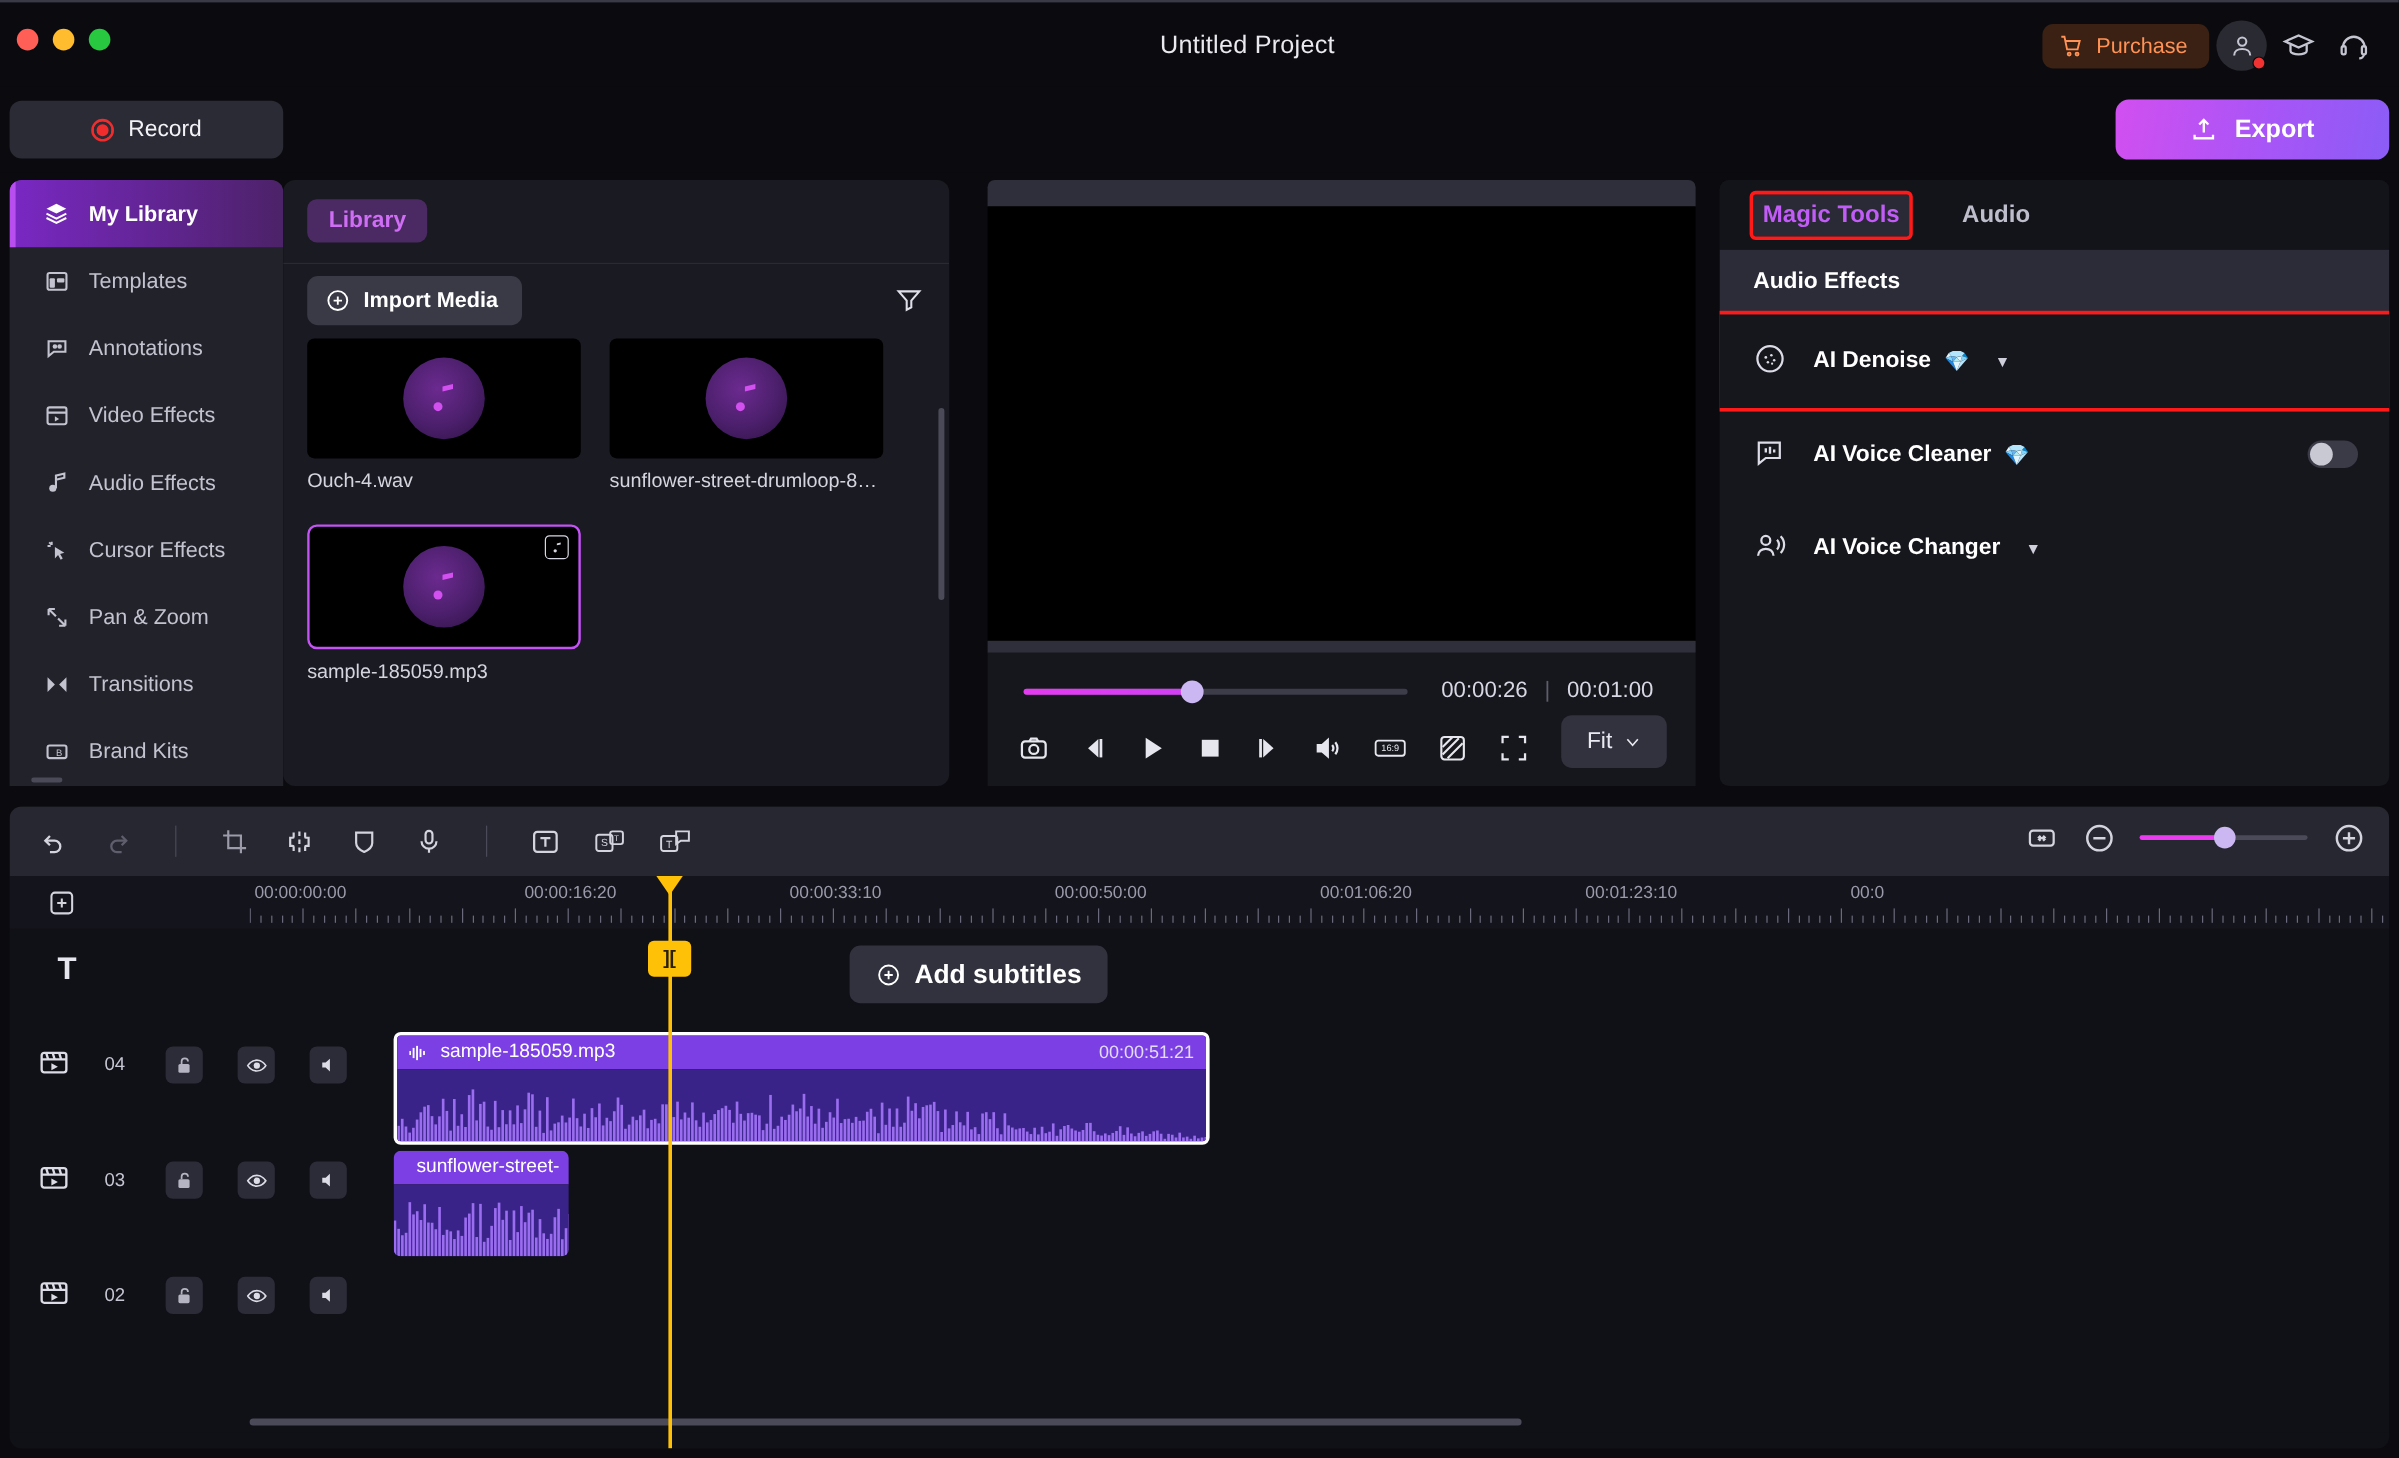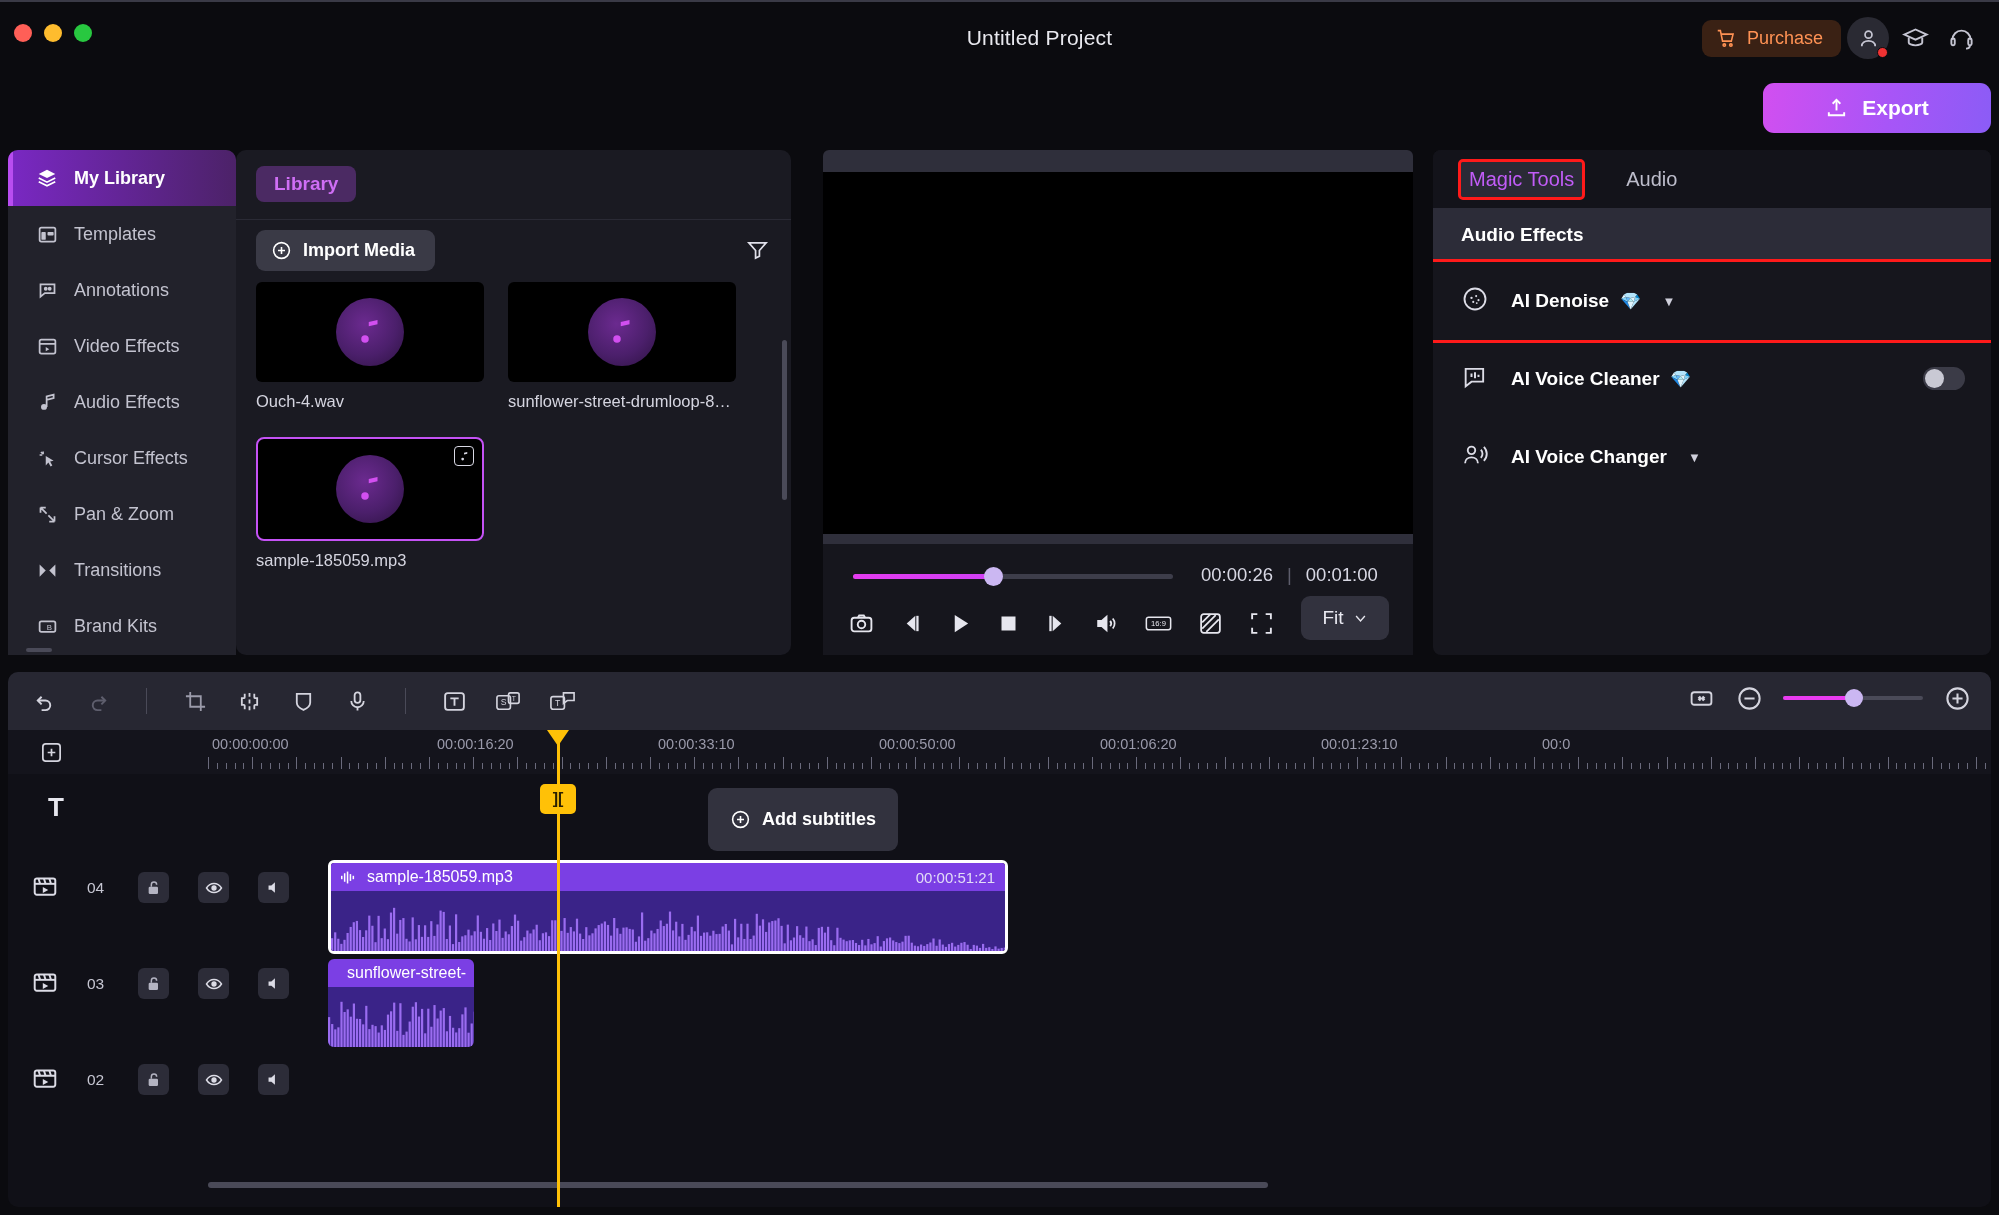--- a/index.html
+++ b/index.html
@@ -124,21 +124,21 @@
   .fit-sel {
     position: absolute; right: 24px; top: 52px;
     background: #32323e; border-radius: 9px; height: 44px; width: 88px;
     display: flex; align-items: center; justify-content: center; gap: 9px;
     font-size: 19px; color: #eaeaf2; cursor: pointer;
   }
 
   
   .rightpanel { position: absolute; left: 1433px; top: 150px; width: 558px; height: 505px; background: #16161d; border-radius: 8px; overflow: hidden; }
   .rp-tabs { height: 58px; background: #13131a; position: relative; display: flex; align-items: center; padding-left: 28px; gap: 36px; }
-  .rp-tab { font-size: 20px; font-weight: normal; color: #bdbdcb; cursor: pointer; padding: 6px 8px; }
+  .rp-tab { font-size: 20px; font-weight: bold; color: #bdbdcb; cursor: pointer; padding: 6px 8px; }
   .rp-tab.active { color: #c15cf7; }
   .rp-tab.active.hl { outline: 3px solid #ff1a1a; background: #2a2a36; border-radius: 2px; }
   .rp-section { height: 54px; background: #2c2c38; display: flex; align-items: center; padding-left: 28px; font-size: 19px; font-weight: bold; color: #fff; }
   .rp-row { position: relative; height: 78px; display: flex; align-items: center; padding-left: 28px; gap: 22px; cursor: pointer; }
   .rp-row.hl { outline: 3px solid #ff1a1a; }
   .rp-label { font-size: 19px; font-weight: bold; color: #fff; display: flex; align-items: center; gap: 11px; }
   .gem { color: #c64ff5; font-size: 17px; }
   .caret { color: #cfcfdb; font-size: 13px; margin-left: 10px; }
   .toggle { position: absolute; right: 26px; top: 27px; width: 42px; height: 23px; border-radius: 12px; background: #3b3b47; cursor: pointer; }
   .toggle .knob { position: absolute; left: 2px; top: 2px; width: 19px; height: 19px; border-radius: 50%; background: #c9c9d4; }
@@ -179,22 +179,22 @@
   .playhead { position: absolute; top: 0; width: 3px; background: #ffc107; z-index: 30; }
   .ph-marker {
     position: absolute; top: 0; left: 50%; transform: translateX(-50%);
     width: 36px; height: 30px; background: #ffc107; border-radius: 5px;
     display: flex; align-items: center; justify-content: center;
     color: #2a2000; font-size: 16px; font-weight: bold; z-index: 31;
   }
   .ph-tri { position: absolute; left: 50%; transform: translateX(-50%); width: 0; height: 0; border-left: 11px solid transparent; border-right: 11px solid transparent; border-top: 16px solid #ffc107; z-index: 31; }
   .subtitles-btn {
     position: absolute; background: #32323e; border-radius: 9px;
-    display: flex; align-items: center; gap: 11px; padding: 21px 22px;
-    font-size: 18px; font-weight: bold; color: #fff; cursor: pointer; z-index: 20;
+    display: flex; align-items: center; gap: 11px; padding: 11px 22px;
+    font-size: 22px; font-weight: bold; color: #fff; cursor: pointer; z-index: 20;
   }
   .txt-ic { position: absolute; left: 40px; font-size: 26px; font-weight: bold; color: #e6e6ee; }
   .hscroll { position: absolute; left: 200px; bottom: 6px; height: 6px; background: #4a4a58; border-radius: 3px; }
 </style>
 </head>
 <body>
 
 <div class="app">
 
   <div class="titlebar">
@@ -231,20 +231,24 @@
           <path d="M4 13a8 8 0 0116 0"></path>
             <rect x="3" y="12" width="3" height="6" rx="1.3"></rect>
             <rect x="18" y="12" width="3" height="6" rx="1.3"></rect>
             <path d="M19.5 18c0 2-1.8 3-3.5 3"></path>
         </svg>
       </div>
     </div>
   </div>
 
   <div class="actionbar">
+    <div class="record-btn">
+      <div class="rec-dot"></div>
+      <span>Record</span>
+    </div>
     <div class="export-btn">
       <svg width="23" height="23" viewBox="0 0 24 24" fill="none" stroke="#fff" stroke-width="2">
         <path d="M12 3v11"></path>
           <path d="M8 7l4-4 4 4"></path>
           <path d="M4 16v3h16v-3"></path>
       </svg>
       <span>Export</span>
     </div>
   </div>
 

